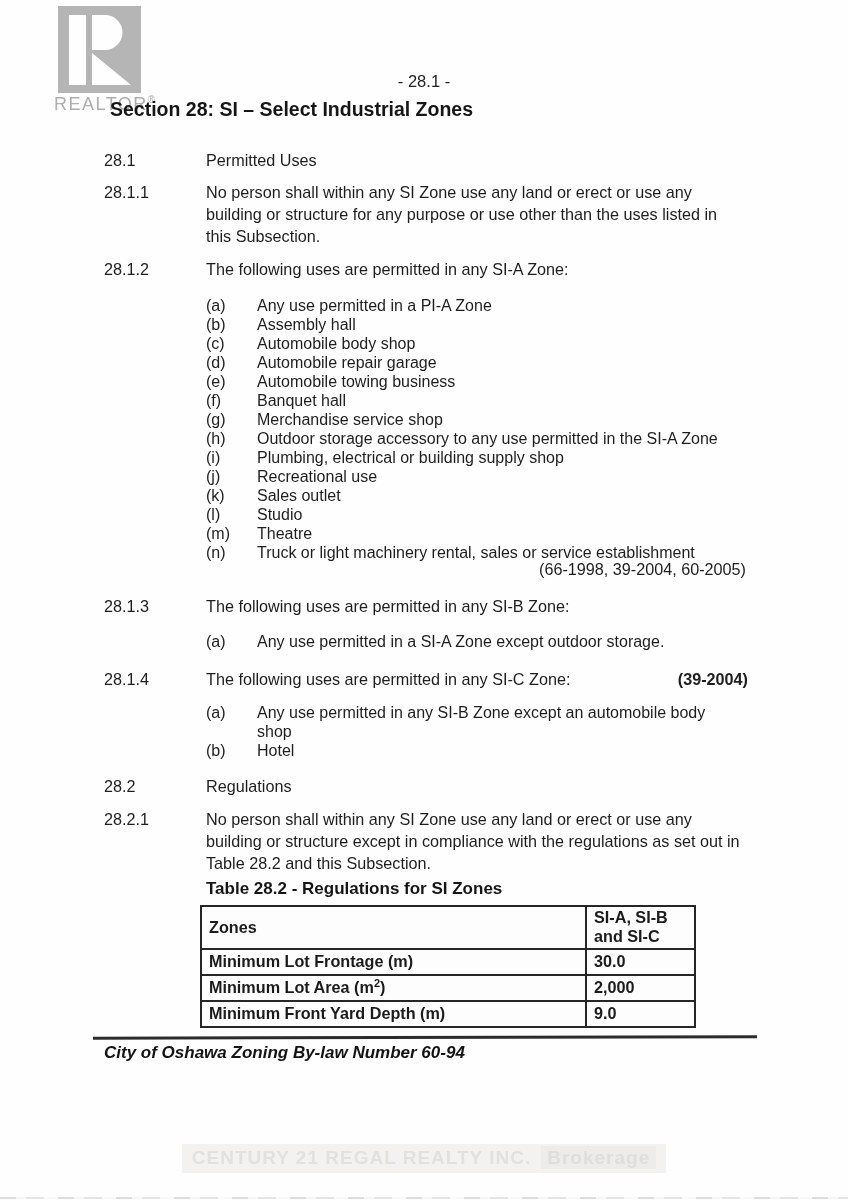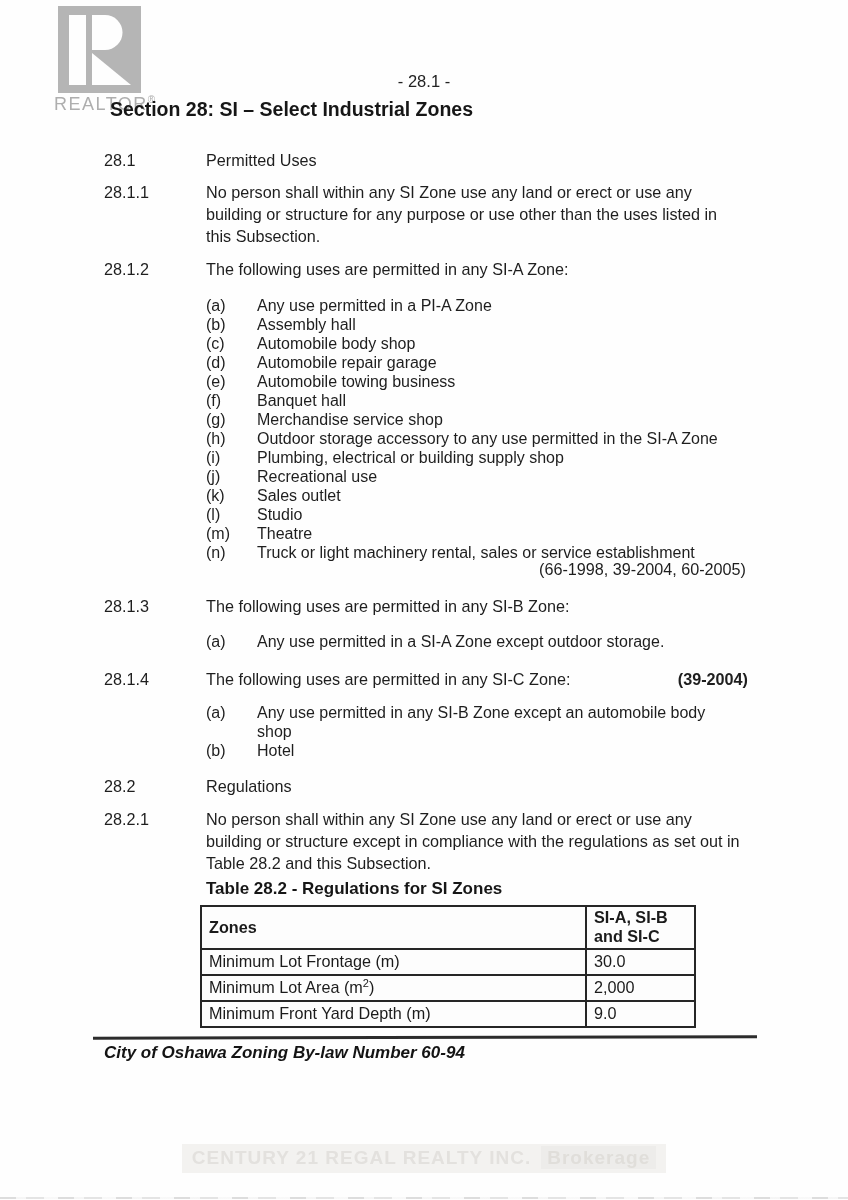--- a/index.html
+++ b/index.html
@@ -65,21 +65,21 @@
   }
   table.regs {
     position:absolute; left:200px; top:905px;
     width:496px; border-collapse:collapse;
     font-size:16.2px; color:#1b1b1b;
     background:#fdfdfd;
   }
   table.regs th, table.regs td {
     border:2px solid #262626;
     padding:1px 6px 2px 7px;
-    text-align:left; font-weight:normal;
+    text-align:left; font-weight:bold;
     height:21px; vertical-align:middle;
   }
   table.regs th { font-weight:bold; }
   table.regs .col-zone { width:370px; }
   td.val, th.val { padding-left:9px; }
   sup.unit { font-size:11px; vertical-align:super; line-height:0; }
 
   
   .footer-rule {
     position:absolute; left:93px; top:1036px; width:664px; height:3px;

